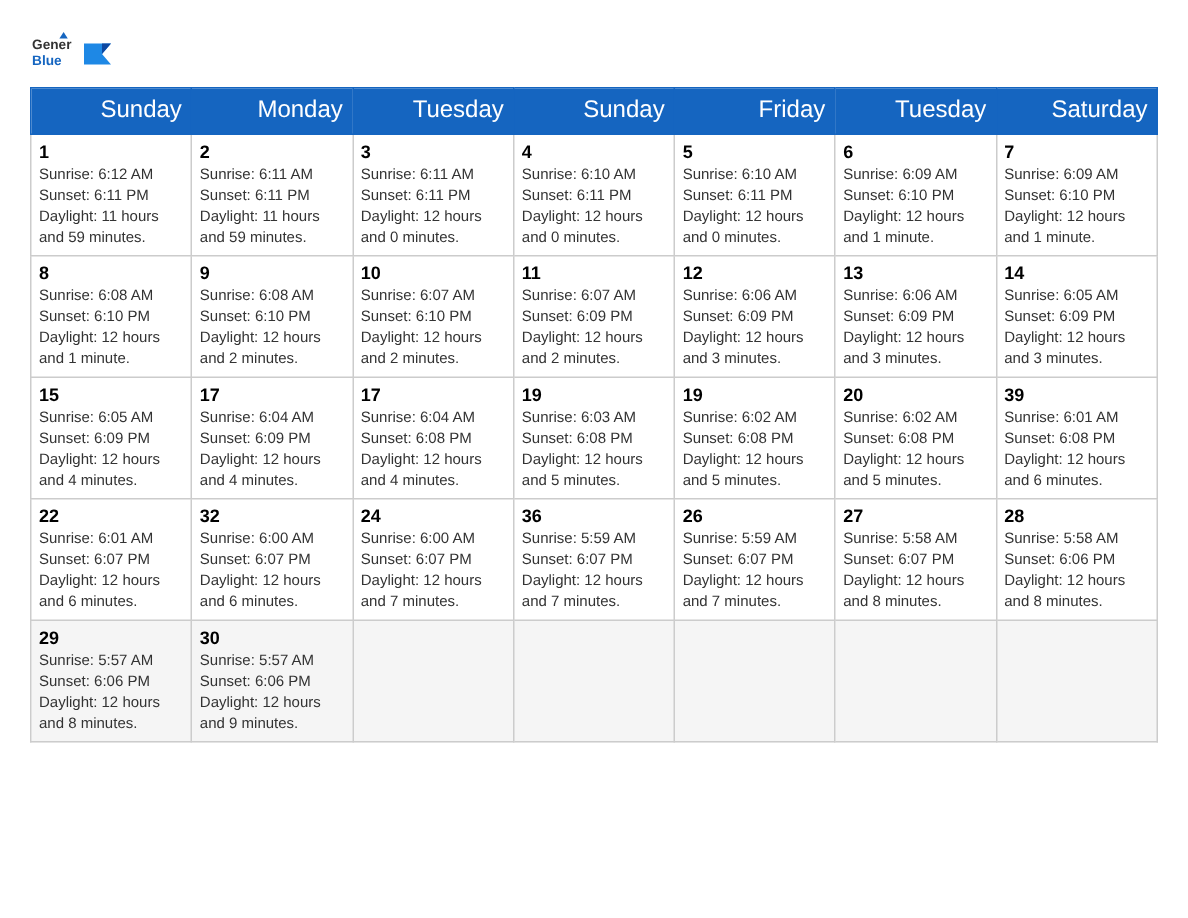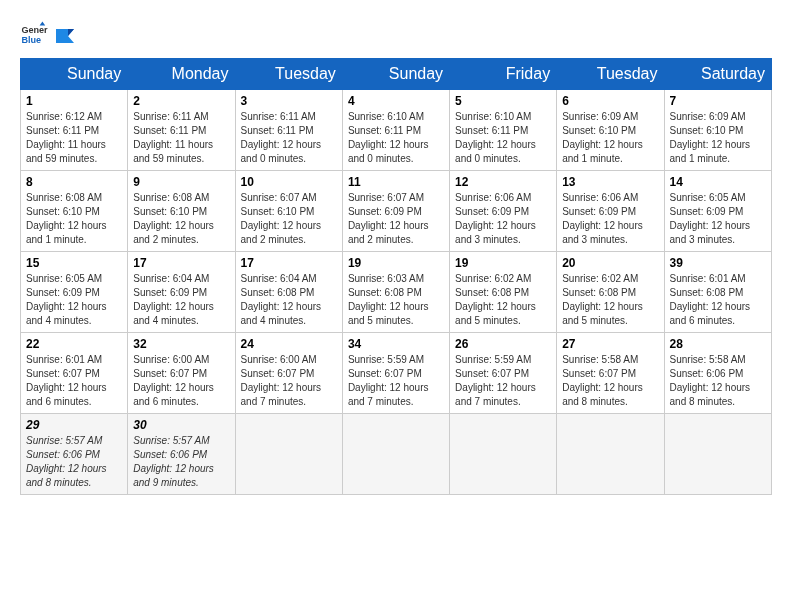--- a/index.html
+++ b/index.html
@@ -55,21 +55,20 @@
     .calendar td {
       border: 1px solid #ccc;
       vertical-align: top;
       padding: 4px 5px;
       width: 108px;
       min-height: 70px;
       background: #fff;
     }
     .calendar tr:last-child td {
       background: #f5f5f5;
-      font-style: italic;
     }
     .day-num {
       font-size: 12px;
       font-weight: bold;
       display: block;
       margin-bottom: 2px;
     }
     .day-info {
       font-size: 10px;
       color: #333;
@@ -216,21 +215,21 @@
         </td>
         <td>
           <span class="day-num">32</span>
           <div class="day-info">Sunrise: 6:00 AM<br>Sunset: 6:07 PM<br>Daylight: 12 hours<br>and 6 minutes.</div>
         </td>
         <td>
           <span class="day-num">24</span>
           <div class="day-info">Sunrise: 6:00 AM<br>Sunset: 6:07 PM<br>Daylight: 12 hours<br>and 7 minutes.</div>
         </td>
         <td>
-          <span class="day-num">34</span>
+          <span class="day-num">36</span>
           <div class="day-info">Sunrise: 5:59 AM<br>Sunset: 6:07 PM<br>Daylight: 12 hours<br>and 7 minutes.</div>
         </td>
         <td>
           <span class="day-num">26</span>
           <div class="day-info">Sunrise: 5:59 AM<br>Sunset: 6:07 PM<br>Daylight: 12 hours<br>and 7 minutes.</div>
         </td>
         <td>
           <span class="day-num">27</span>
           <div class="day-info">Sunrise: 5:58 AM<br>Sunset: 6:07 PM<br>Daylight: 12 hours<br>and 8 minutes.</div>
         </td>

